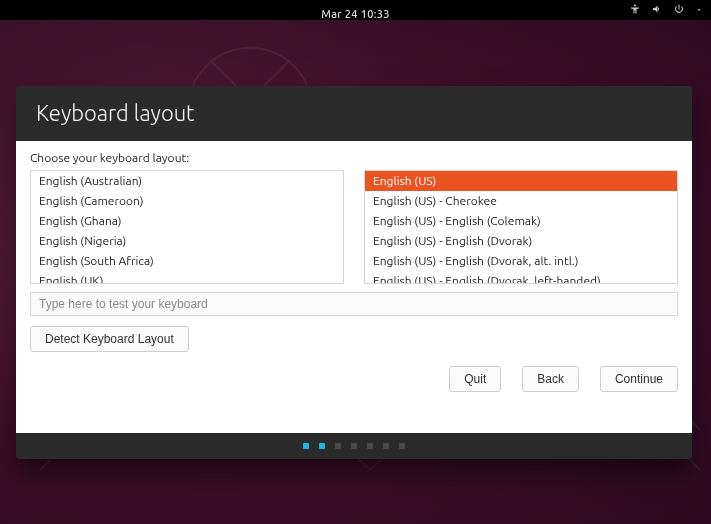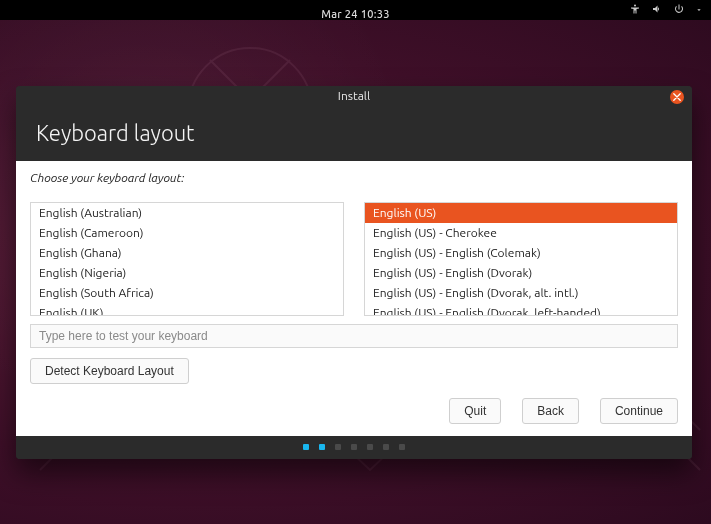--- a/index.html
+++ b/index.html
@@ -46,21 +46,21 @@
   }
   .closebtn svg { width: 8px; height: 8px; }
   .header {
     padding: 14px 20px 16px; color: #f4f4f4; font-size: 22px; font-weight: 300;
     background: #2b2b2b;
   }
   .content {
     background: #fff; flex: 1; display: flex; flex-direction: column;
     padding: 10px 14px 12px;
   }
-  .prompt { font-size: 12px; color: #222; margin-bottom: 18px; font-style: italic; }
+  .prompt { font-size: 12px; color: #222; margin-bottom: 6px; }
   .lists { display: flex; gap: 20px; height: 114px; justify-content: center; }
   .listbox {
     flex: 1; border: 1px solid #d6d6d6; background: #fff; overflow: hidden;
     font-size: 12px; color: #222;
   }
   .listbox .item {
     padding: 2px 8px; line-height: 16px; white-space: nowrap; overflow: hidden; text-overflow: ellipsis;
     cursor: pointer;
   }
   .listbox .item.selected {
@@ -129,28 +129,20 @@
       </span>
       <span>
         <svg width="8" height="8" viewBox="0 0 24 24">
             <path d="M7 10l5 5 5-5z"></path>
           </svg>
       </span>
     </div>
   </div>
 
   <div class="window">
-    <div class="titlebar">
-      <span>Install</span>
-      <div class="closebtn">
-        <svg viewBox="0 0 10 10">
-            <path d="M1 1l8 8M9 1l-8 8" stroke="#fff" stroke-width="1.6" stroke-linecap="round"></path>
-          </svg>
-      </div>
-    </div>
 
     <div class="header">Keyboard layout</div>
 
     <div class="content">
       <div class="prompt">Choose your keyboard layout:</div>
 
       <div class="lists">
         <div class="listbox" id="left-list">
             <div class="item">English (Australian)</div>
             <div class="item">English (Cameroon)</div>

